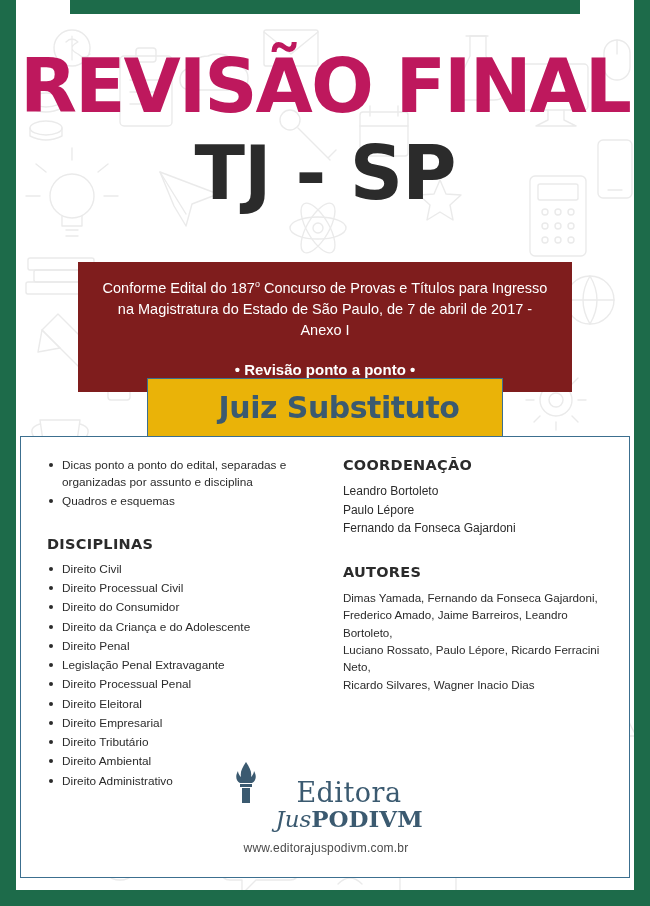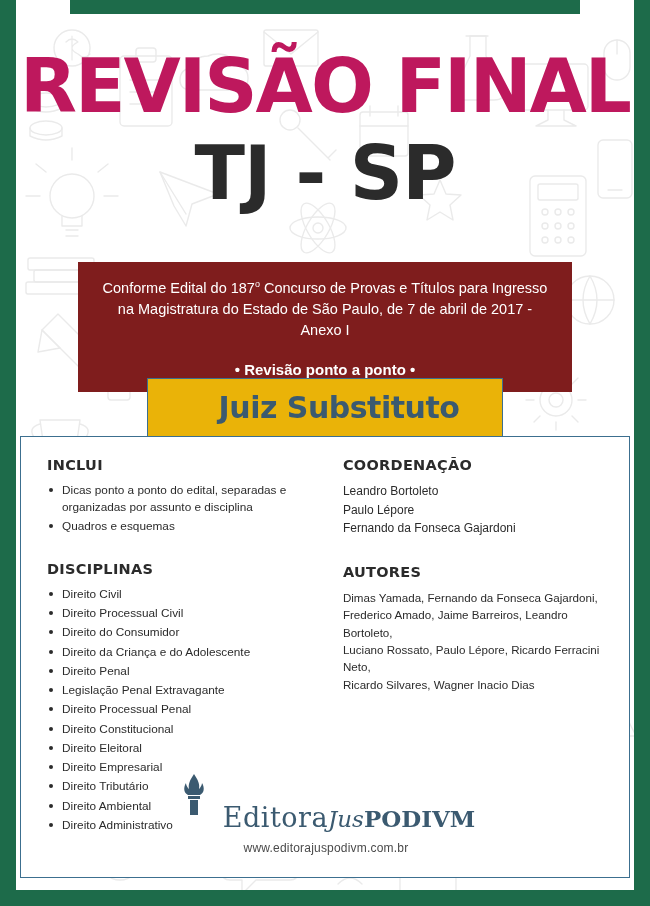--- a/index.html
+++ b/index.html
@@ -189,22 +189,22 @@
     display: flex;
     align-items: center;
     gap: 12px;
   }
   .logo-mark {
     width: 34px; height: 44px;
     position: relative;
   }
   .logo-words {
     display: flex;
-    flex-direction: row;
-    align-items: flex-end;
+    flex-direction: column;
+    align-items: center;
     line-height: 1;
     margin-top: 47px;
   }
   .logo-editora {
     font-family: "DejaVu Serif", serif;
     font-size: 27px;
     color: #3b5a70;
     letter-spacing: 0.5px;
   }
   .logo-podivm {
@@ -383,36 +383,34 @@
   </div>
 
   <div class="cargo-box">
     <span class="cargo-text">Juiz Substituto</span>
   </div>
 
   <div class="content-card">
     <div class="cols">
 
       <div class="col-left">
-        <div class="sec-head">INCLUI</div>
         <ul class="bullets">
           <li>Dicas ponto a ponto do edital, separadas e organizadas por assunto e disciplina</li>
           <li>Quadros e esquemas</li>
         </ul>
 
         <div class="sec-head spaced">DISCIPLINAS</div>
         <ul class="bullets">
           <li>Direito Civil</li>
           <li>Direito Processual Civil</li>
           <li>Direito do Consumidor</li>
           <li>Direito da Criança e do Adolescente</li>
           <li>Direito Penal</li>
           <li>Legislação Penal Extravagante</li>
           <li>Direito Processual Penal</li>
-          <li>Direito Constitucional</li>
           <li>Direito Eleitoral</li>
           <li>Direito Empresarial</li>
           <li>Direito Tributário</li>
           <li>Direito Ambiental</li>
           <li>Direito Administrativo</li>
         </ul>
       </div>
 
       <div class="col-right">
         <div class="sec-head">COORDENAÇÃO</div>

